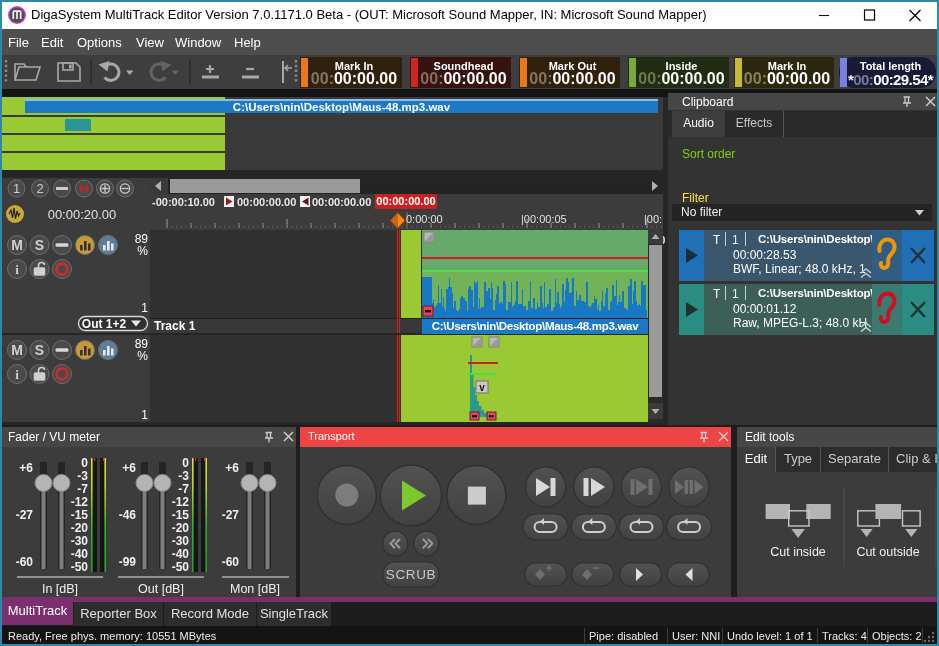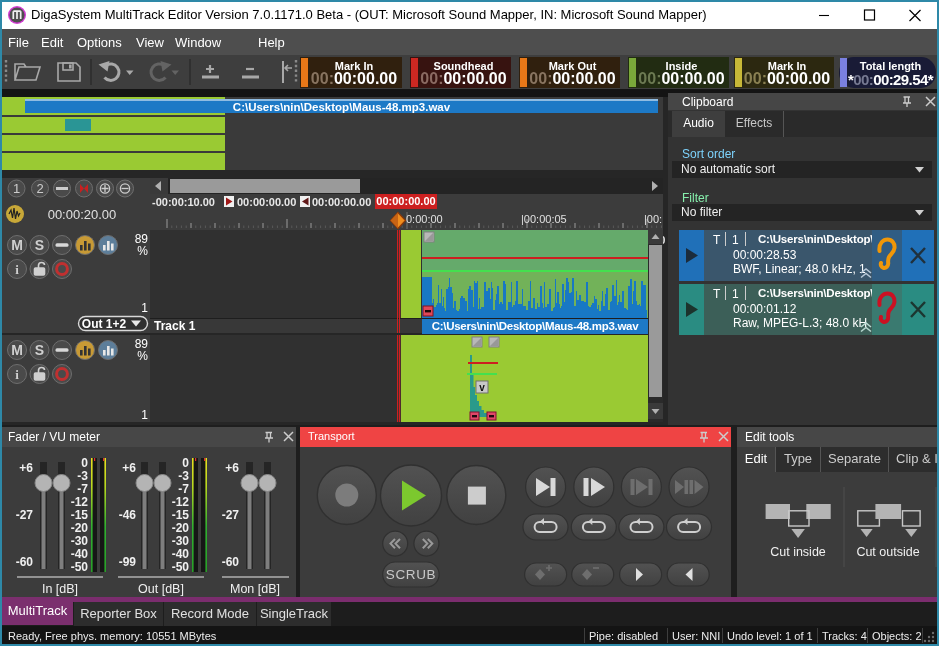--- a/index.html
+++ b/index.html
@@ -27,21 +27,21 @@
     <path d="M99.5 10 L110.5 21 M110.5 10 L99.5 21" stroke="#000" stroke-width="1.2"></path>
   </svg>
 </div>
 
 <div class="abs" style="left:0;top:29px;width:939px;height:26px;background:#4e4e4e;color:#fff;font-size:13px;">
   <span class="abs" style="left:8px;top:6px;">File</span>
   <span class="abs" style="left:41px;top:6px;">Edit</span>
   <span class="abs" style="left:77px;top:6px;">Options</span>
   <span class="abs" style="left:136px;top:6px;">View</span>
   <span class="abs" style="left:175px;top:6px;">Window</span>
-  <span class="abs" style="left:234px;top:6px;margin-left:24px;">Help</span>
+  <span class="abs" style="left:234px;top:6px;">Help</span>
 </div>
 
 <div class="abs" id="toolbar" style="left:0;top:55px;width:939px;height:34px;background:#3e3e3e;">
   <svg class="abs" style="left:0;top:0;" width="300" height="34" viewBox="0 0 300 34">
 
     <path d="M6 5 V29" stroke="#8a8a8a" stroke-width="2.4" stroke-dasharray="2.4 2.4"></path>
 
     <path d="M15 25 L19 12 L40 12 L36 25 Z M15 25 L15 9 L24 9 L26 12" fill="none" stroke="#a8a8a8" stroke-width="1.6"></path>
 
     <path d="M58 8 H76 L80 12 V26 H58 Z" fill="none" stroke="#a8a8a8" stroke-width="1.6"></path>
@@ -323,28 +323,22 @@
     <div class="abs" style="left:0;top:0;width:271px;height:17px;background:#464646;"></div>
     <div class="abs" style="left:14px;top:2px;font-size:12px;">Clipboard</div>
     <svg class="abs" style="left:230px;top:2px;" width="40" height="14" viewBox="0 0 40 14">
       <path d="M5.5 2 H12 M7 2 V8 M10.5 2 V8 M5 8 H13 M9 8 V12" stroke="#ccc" stroke-width="1.3" fill="none"></path>
       <path d="M28 2 L37 11 M37 2 L28 11" stroke="#ccc" stroke-width="1.5"></path>
     </svg>
 
     <div class="abs" style="left:0px;top:18px;width:271px;height:26px;background:#2a2a2a;"></div>
     <div class="abs" style="left:4px;top:18px;width:53px;height:26px;background:#3e3e3e;color:#fff;font-size:12px;text-align:center;line-height:25px;">Audio</div>
     <div class="abs" style="left:57px;top:18px;width:59px;height:26px;background:#2a2a2a;color:#c8c8c8;font-size:12px;text-align:center;line-height:25px;border-right:1px solid #555;">Effects</div>
-    <div class="abs" style="left:14px;top:54px;font-size:12px;color:#7dd3fc;">Sort order</div>
-    <div class="abs" style="left:4px;top:68px;width:260px;height:17px;background:#242424;">
-      <span class="abs" style="left:9px;top:1px;font-size:12px;color:#f0f0f0;">No automatic sort</span>
-      <svg class="abs" style="left:242px;top:5px;" width="12" height="8" viewBox="0 0 12 8">
-          <path d="M1 1 L10 1 L5.5 6.5 Z" fill="#d0d0d0"></path>
-        </svg>
-    </div>
-    <div class="abs" style="left:14px;top:98px;font-size:12px;color:#86efac;">Filter</div>
+    <div class="abs" style="left:14px;top:54px;font-size:12px;color:#84cc16;">Sort order</div>
+    <div class="abs" style="left:14px;top:98px;font-size:12px;color:#fde047;">Filter</div>
     <div class="abs" style="left:4px;top:111px;width:260px;height:17px;background:#242424;padding-left:16px;">
       <span class="abs" style="left:9px;top:1px;font-size:12px;color:#f0f0f0;">No filter</span>
       <svg class="abs" style="left:242px;top:5px;" width="12" height="8" viewBox="0 0 12 8">
           <path d="M1 1 L10 1 L5.5 6.5 Z" fill="#d0d0d0"></path>
         </svg>
     </div>
 
     <div class="abs" style="left:11px;top:137px;width:255px;height:51px;background:#3a566c;">
       <div class="abs" style="left:0;top:0;width:25px;height:51px;background:#2070b8;"></div>
       <svg class="abs" style="left:6px;top:17px;" width="14" height="17" viewBox="0 0 14 17">

